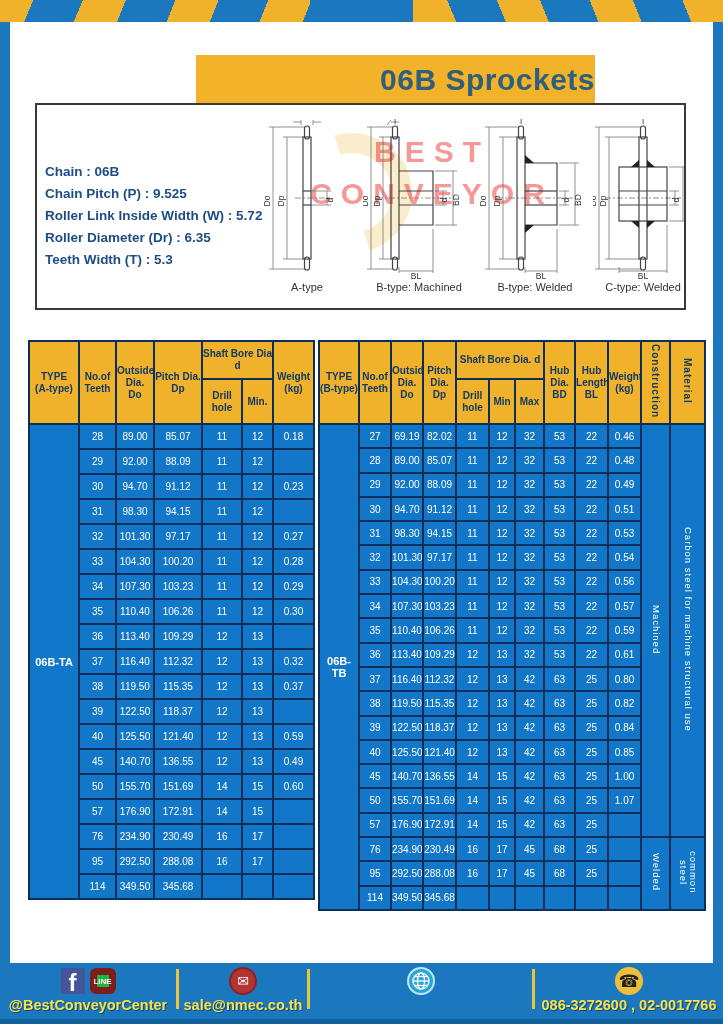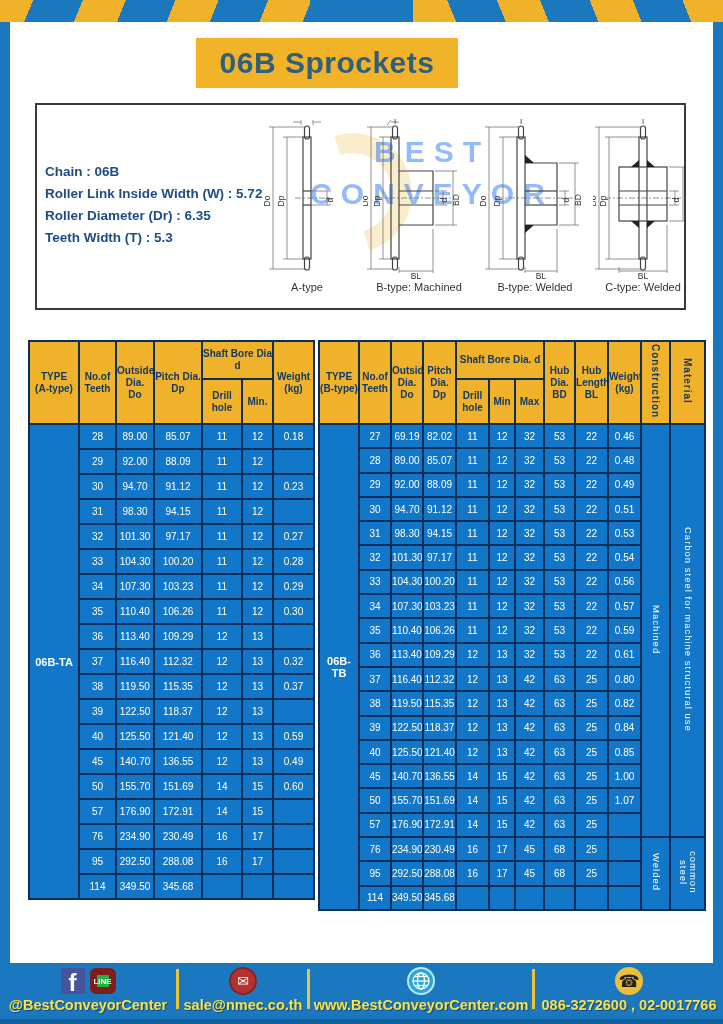--- a/index.html
+++ b/index.html
@@ -8,29 +8,29 @@
 
   
   .hazard { position:absolute; top:0; left:0; width:723px; height:22px; background:#1b78be; overflow:hidden; }
   .hazard .stripes-left, .hazard .stripes-right { position:absolute; top:0; height:22px; width:320px; }
   .stripes-left  { left:-10px;  background:repeating-linear-gradient(112deg,#f0b12b 0 40px,#1b78be 40px 86px); }
   .stripes-right { right:-10px; background:repeating-linear-gradient(68deg,#f0b12b 0 40px,#1b78be 40px 86px); }
 
   .content { position:absolute; top:22px; left:10px; width:703px; height:941px; background:#ffffff; }
 
   
-  .banner { position:absolute; left:186px; top:16px; width:262px; height:50px; background:#f2b229;
-            display:flex; align-items:center; justify-content:center; }
+  .banner { position:absolute; left:186px; top:33px; width:399px; height:50px; background:#f2b229;
+            display:flex; align-items:center; justify-content:flex-end; }
   .banner .title { font-size:30px; font-weight:bold; color:#2e5f7d; letter-spacing:0.5px; }
 
   
   .diagram-box { position:absolute; left:25px; top:81px; width:651px; height:207px; background:#fff;
                  border:2px solid #3a3a3a; overflow:hidden; }
   .watermark { position:absolute; left:180px; top:26px; width:430px; text-align:center; z-index:0;
-               color:#3b82f6; opacity:0.55; font-weight:bold; font-size:30px; line-height:42px; letter-spacing:9px; }
+               color:#ef4444; opacity:0.55; font-weight:bold; font-size:30px; line-height:42px; letter-spacing:9px; }
   .wm-bird { position:absolute; left:255px; top:28px; width:120px; height:120px; border:20px solid #f6d88e;
              border-left-color:transparent; border-bottom-color:transparent; border-radius:50%;
              transform:rotate(28deg); opacity:0.45; z-index:0; }
   .specs { position:absolute; left:8px; top:56px; z-index:2; }
   .specs div { font-size:13.5px; font-weight:bold; color:#1e4d86; line-height:22px; }
   .fig { position:absolute; top:14px; height:186px; z-index:1; text-align:center; }
   .fig svg { display:block; margin:0 auto; }
   .fig-label { font-size:11px; color:#333; margin-top:2px; white-space:nowrap; }
   .fig-a  { left:222px; width:96px; }
   .fig-b1 { left:326px; width:112px; }
@@ -89,20 +89,21 @@
 
     <div class="diagram-box">
       <div class="wm-bird"></div>
       <div class="watermark">
         <div>BEST</div>
         <div>CONVEYOR</div>
       </div>
 
       <div class="specs">
         <div>Chain : 06B</div>
+        <div>Chain Pitch (P) : 9.525</div>
         <div>Roller Link Inside Width (W) : 5.72</div>
         <div>Roller Diameter (Dr) : 6.35</div>
         <div>Teeth Width (T) : 5.3</div>
       </div>
 
       <div class="fig fig-a">
         <svg width="92" height="160" viewBox="0 0 92 160">
           <g stroke="#777" stroke-width="0.8" fill="none">
             <line x1="12" y1="8" x2="12" y2="150"></line>
               <line x1="8" y1="8" x2="44" y2="8"></line>
@@ -738,21 +739,20 @@
         <div class="icon-round icon-globe">
           <svg width="22" height="22" viewBox="0 0 22 22" fill="none" stroke="#ffffff" stroke-width="1.3">
             <circle cx="11" cy="11" r="8"></circle>
             <ellipse cx="11" cy="11" rx="3.5" ry="8"></ellipse>
             <line x1="3" y1="11" x2="19" y2="11"></line>
             <line x1="4.2" y1="6.5" x2="17.8" y2="6.5"></line>
             <line x1="4.2" y1="15.5" x2="17.8" y2="15.5"></line>
           </svg>
         </div>
       </div>
-      <div class="ftext">www.BestConveyorCenter.com</div>
     </div>
     <div class="fdiv"></div>
     <div class="fsec s4">
       <div class="icons">
         <div class="icon-round icon-phone">☎</div>
       </div>
       <div class="ftext">086-3272600 , 02-0017766</div>
     </div>
     <div class="footer-strip"></div>
   </div>

